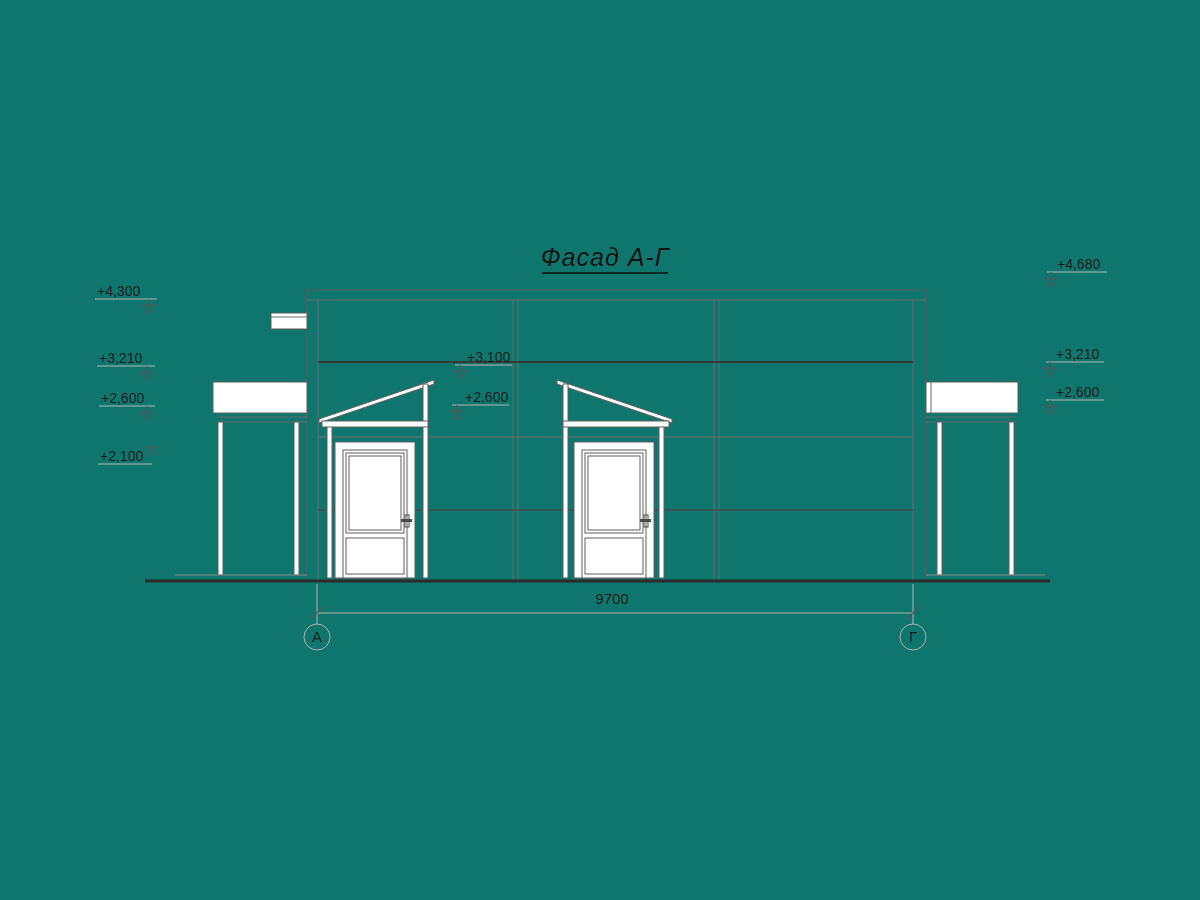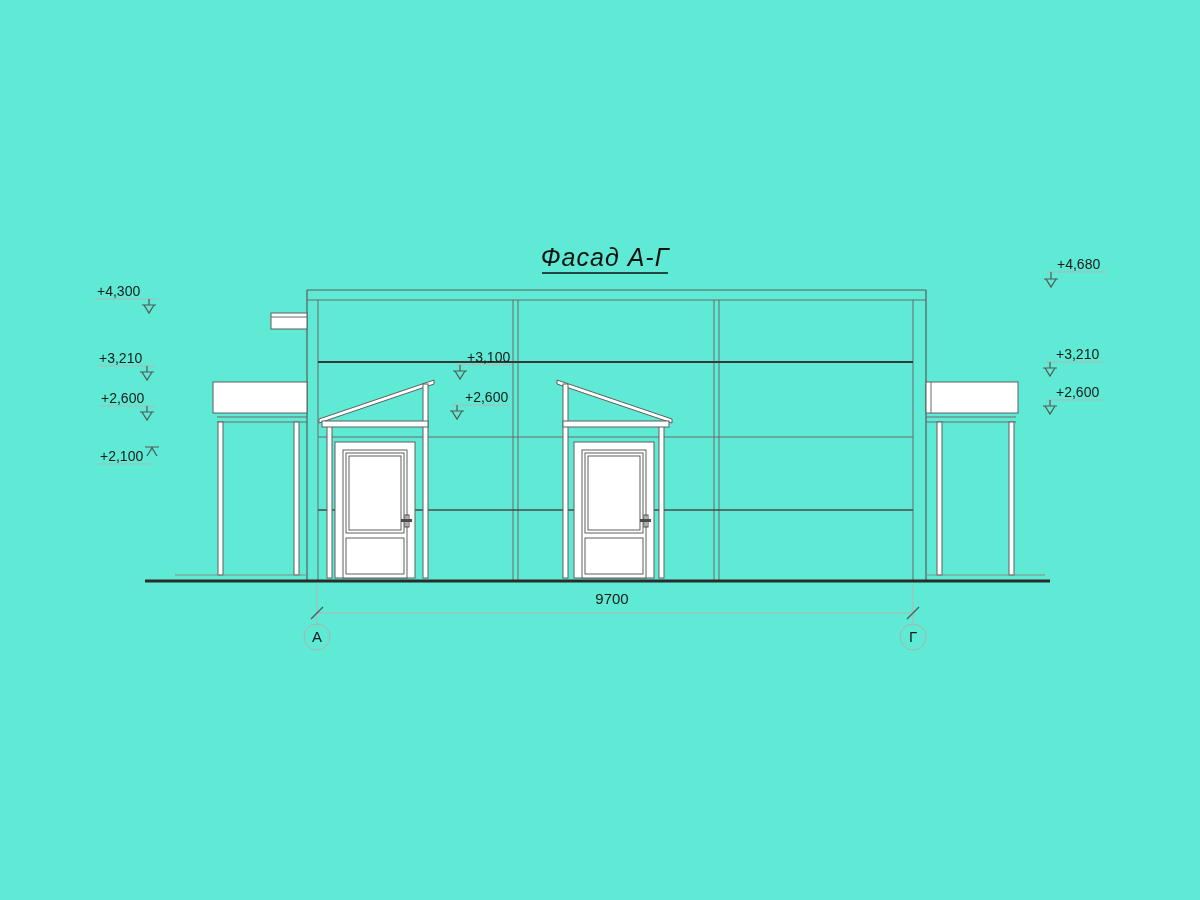--- a/index.html
+++ b/index.html
@@ -5,21 +5,21 @@
   html, body {
     margin: 0;
     padding: 0;
     background: #ffffff;
     font-family: "Liberation Sans", sans-serif;
   }
   .canvas {
     position: relative;
     width: 1200px;
     height: 900px;
-    background: #5eead4;
+    background: #0f766e;
     overflow: hidden;
   }
   svg { display: block; }
   .ann-text {
     font-family: "Liberation Sans", sans-serif;
     font-size: 14px;
     fill: #1a1a1a;
   }
   .dim-text {
     font-family: "Liberation Sans", sans-serif;

